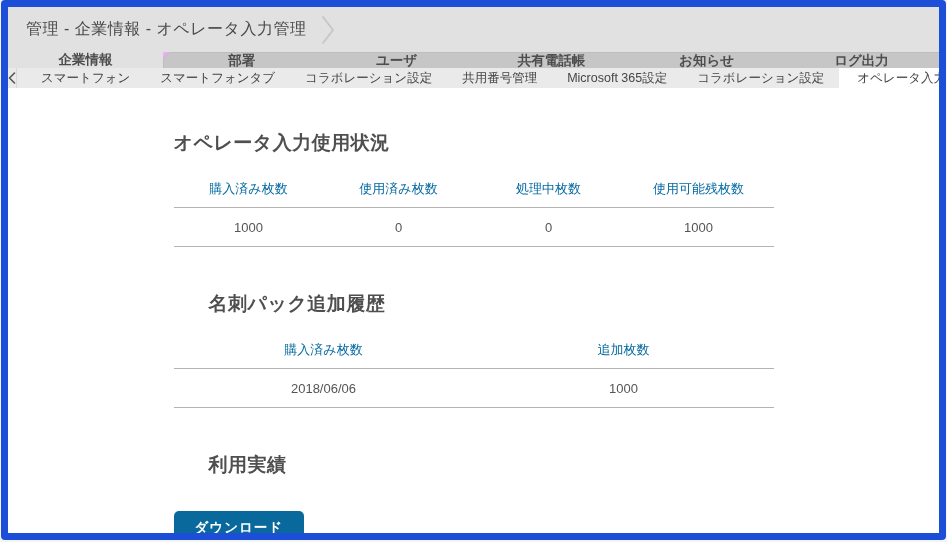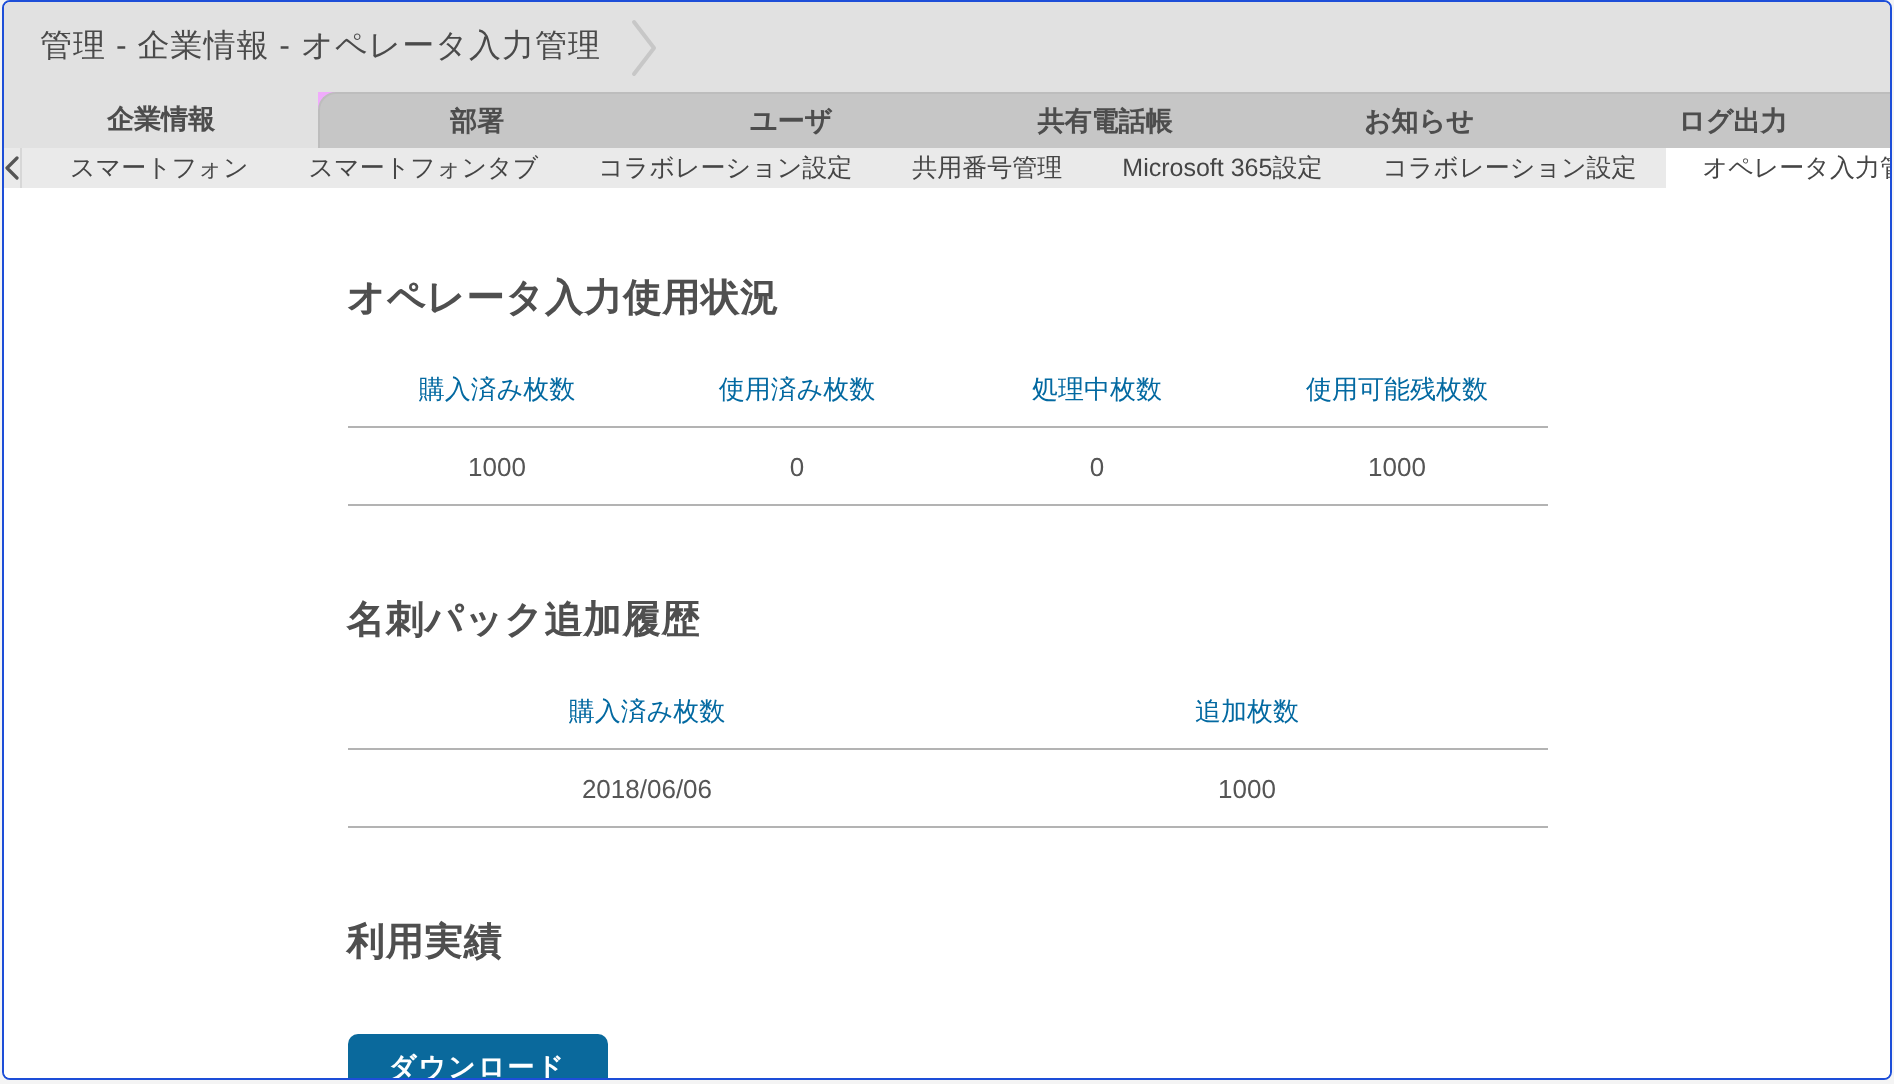--- a/index.html
+++ b/index.html
@@ -1,30 +1,30 @@
 <!DOCTYPE html>
 <html><head>
 <meta charset="utf-8">
 <style>
   * { margin:0; padding:0; box-sizing:border-box; }
   html,body { background:#f4f4f4; font-family:"Liberation Sans","DejaVu Sans",sans-serif; }
   .page{
     width:945px; height:540px; margin:0 auto; background:#ffffff;
-    border:1px solid #1d4ed8; border-radius:4px; overflow:hidden;
+    border:7px solid #1d4ed8; border-radius:4px; overflow:hidden;
     display:flex; flex-direction:column;
   }
   
   .hdr{
     height:45px; background:#e1e1e1; flex:0 0 auto;
     display:flex; align-items:center; padding-left:18px;
   }
   .hdr .crumb{ font-size:16px; color:#4a4a4a; letter-spacing:.5px; }
   .hdr svg{ margin-left:14px; display:block; }
   
-  .main-tabs{ height:28px; flex:0 0 auto; background:#f0abfc; display:flex; }
+  .main-tabs{ height:16px; flex:0 0 auto; background:#f0abfc; display:flex; }
   .main-tabs .tab{
     display:flex; align-items:center; justify-content:center;
     font-size:13.5px; font-weight:700; color:#4d4d4d; cursor:default;
   }
   .main-tabs .tab.active{ flex:0 0 16.666%; background:#e1e1e1; }
   .tab-strip{
     flex:1; display:flex; background:#c6c6c6;
     border-top-left-radius:9px; border-top:1px solid #bdbdbd; border-left:1px solid #bdbdbd;
   }
   .tab-strip .tab{ flex:1; }
@@ -46,21 +46,21 @@
   .subtab.active{
     background:#ffffff; margin-left:auto; padding:0 18px;
   }
   
   .content{ flex:1; background:#fff; overflow:hidden; }
   .inner{ width:600px; margin:0 auto; padding-top:42px; }
   h2.sec-title{
     font-size:19px; font-weight:700; color:#4f4f4f; margin:0 0 13px 0;
     letter-spacing:.5px;
   }
-  h2.sec-title.gap{ margin-top:44px; }
+  h2.sec-title.gap{ margin-top:44px;margin-left:35px; }
   table{ width:100%; border-collapse:collapse; table-layout:fixed; }
   th{
     font-weight:400; color:#0369a1; font-size:13px; text-align:center;
     padding:11px 0 9px; border-bottom:1px solid #b3b3b3;
   }
   td{
     color:#555555; font-size:13px; text-align:center;
     padding:12px 0 11px; border-bottom:1px solid #b3b3b3;
   }
   .dl-btn{

